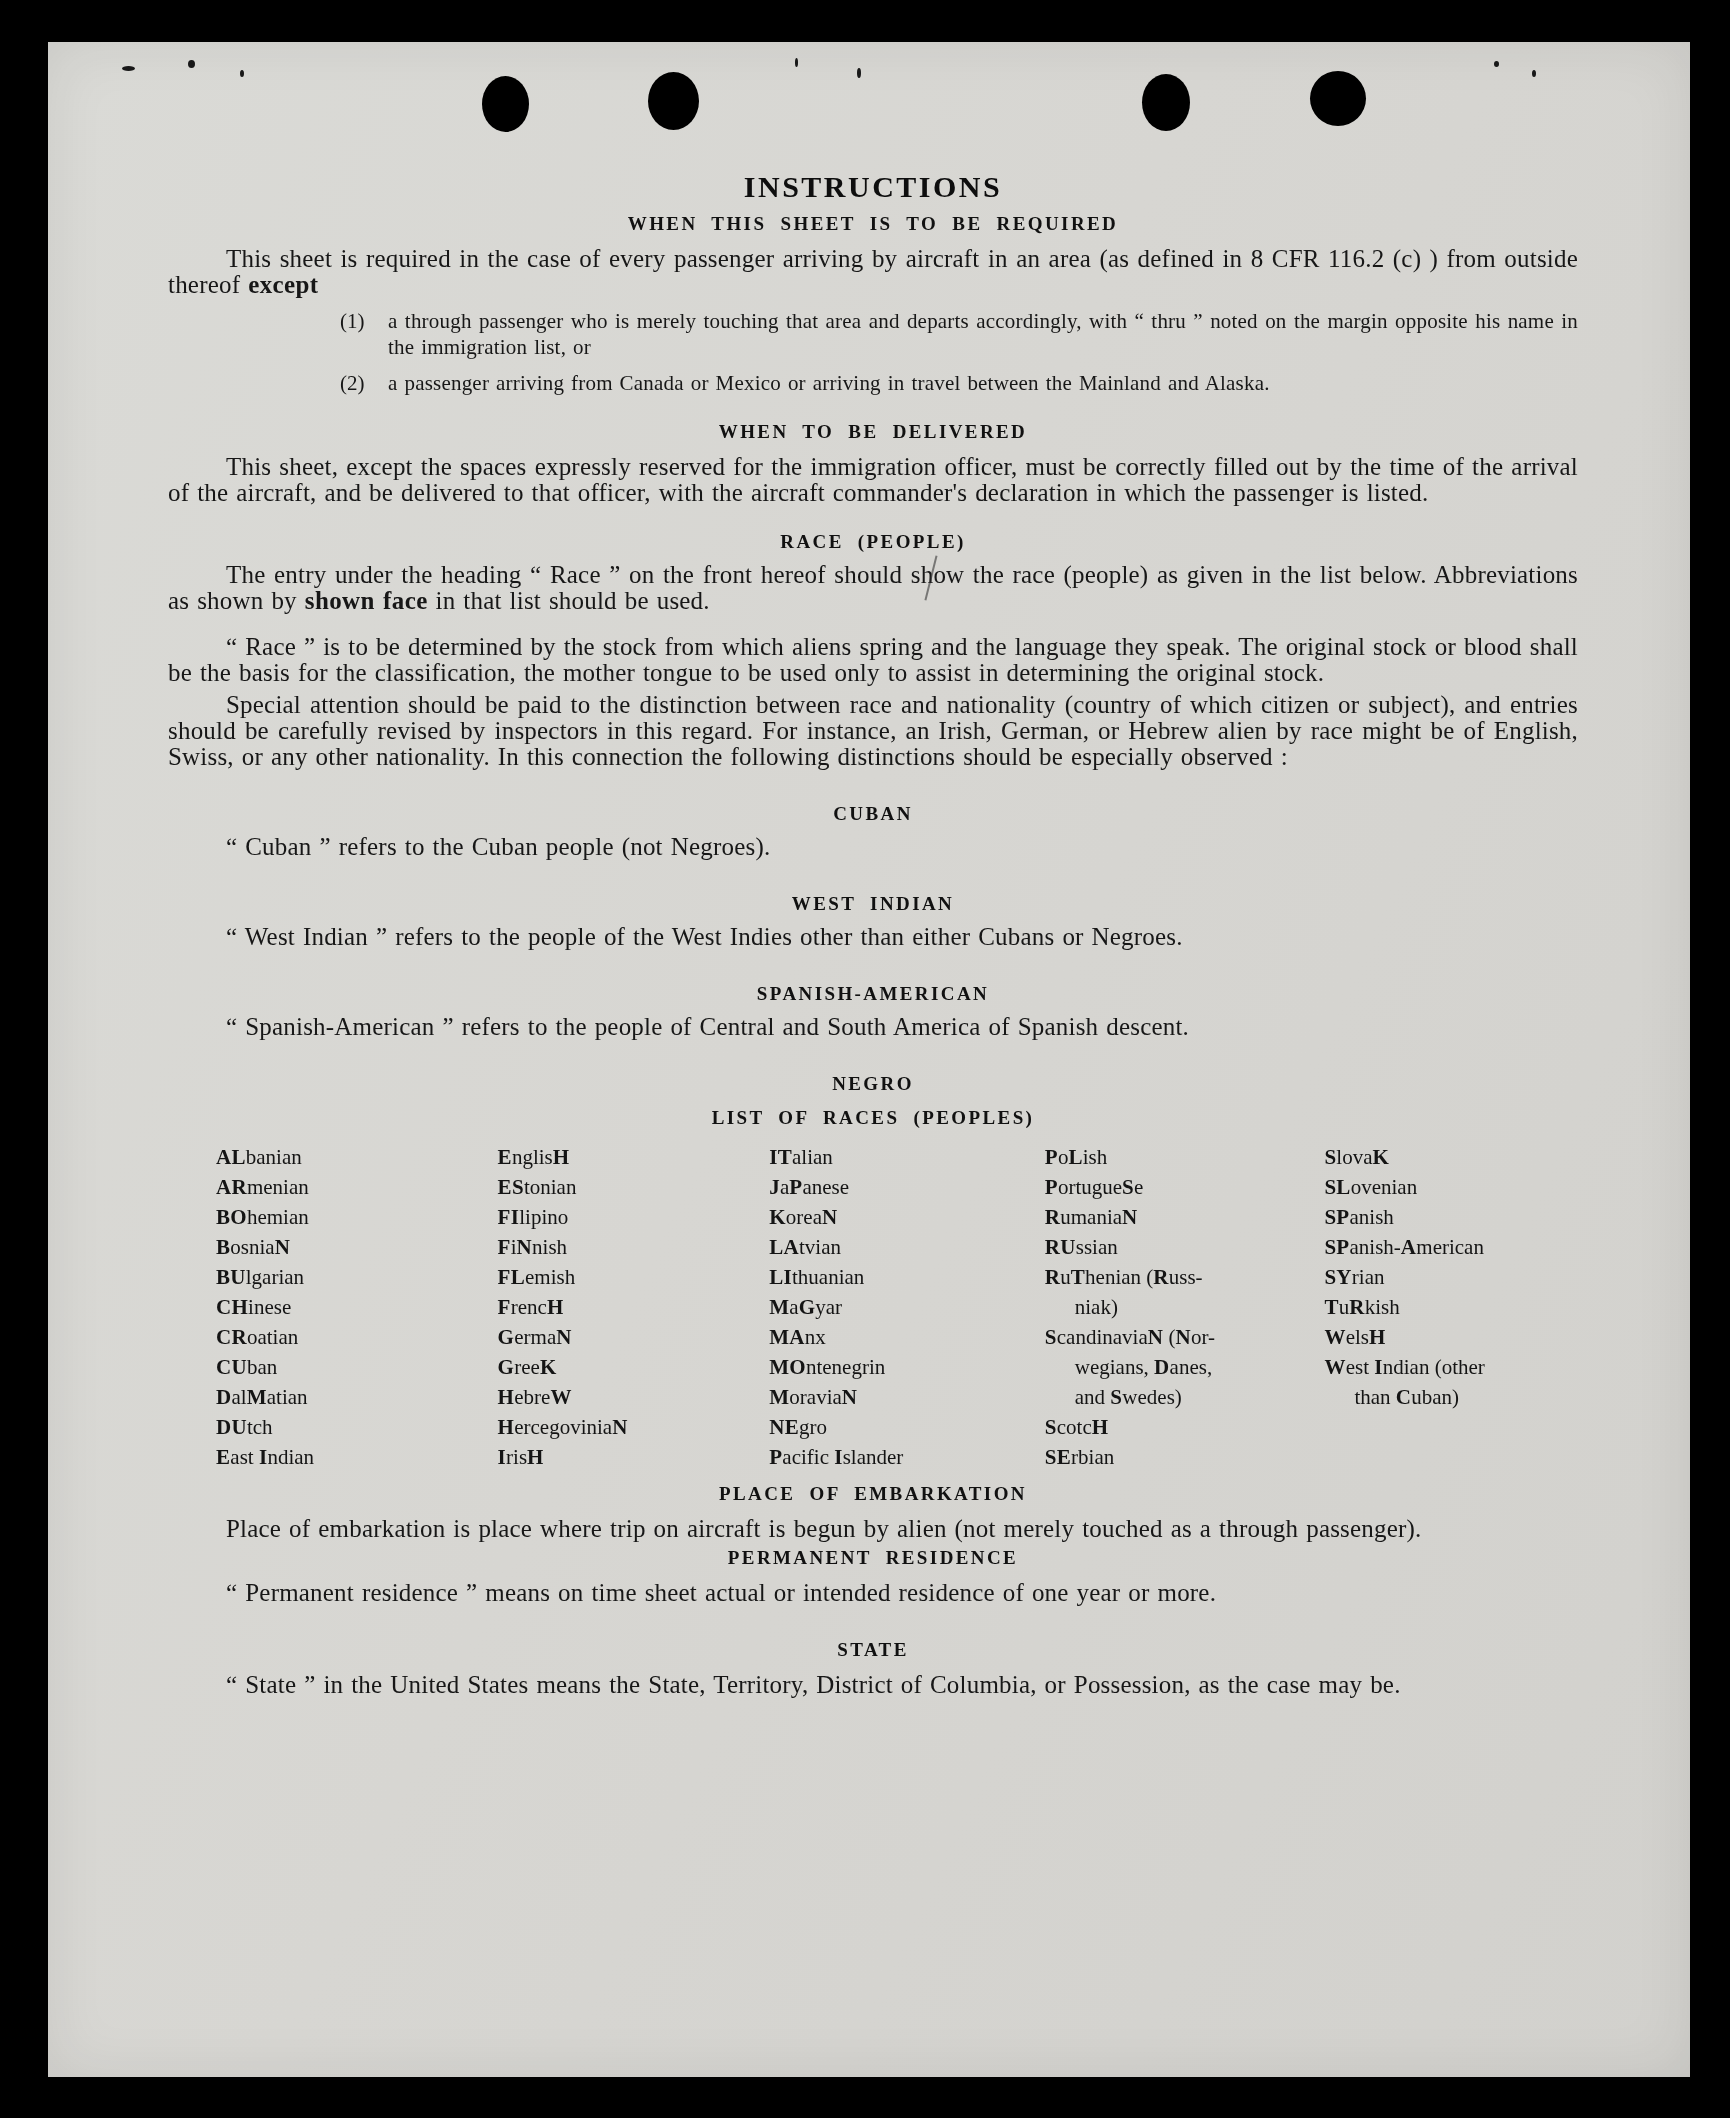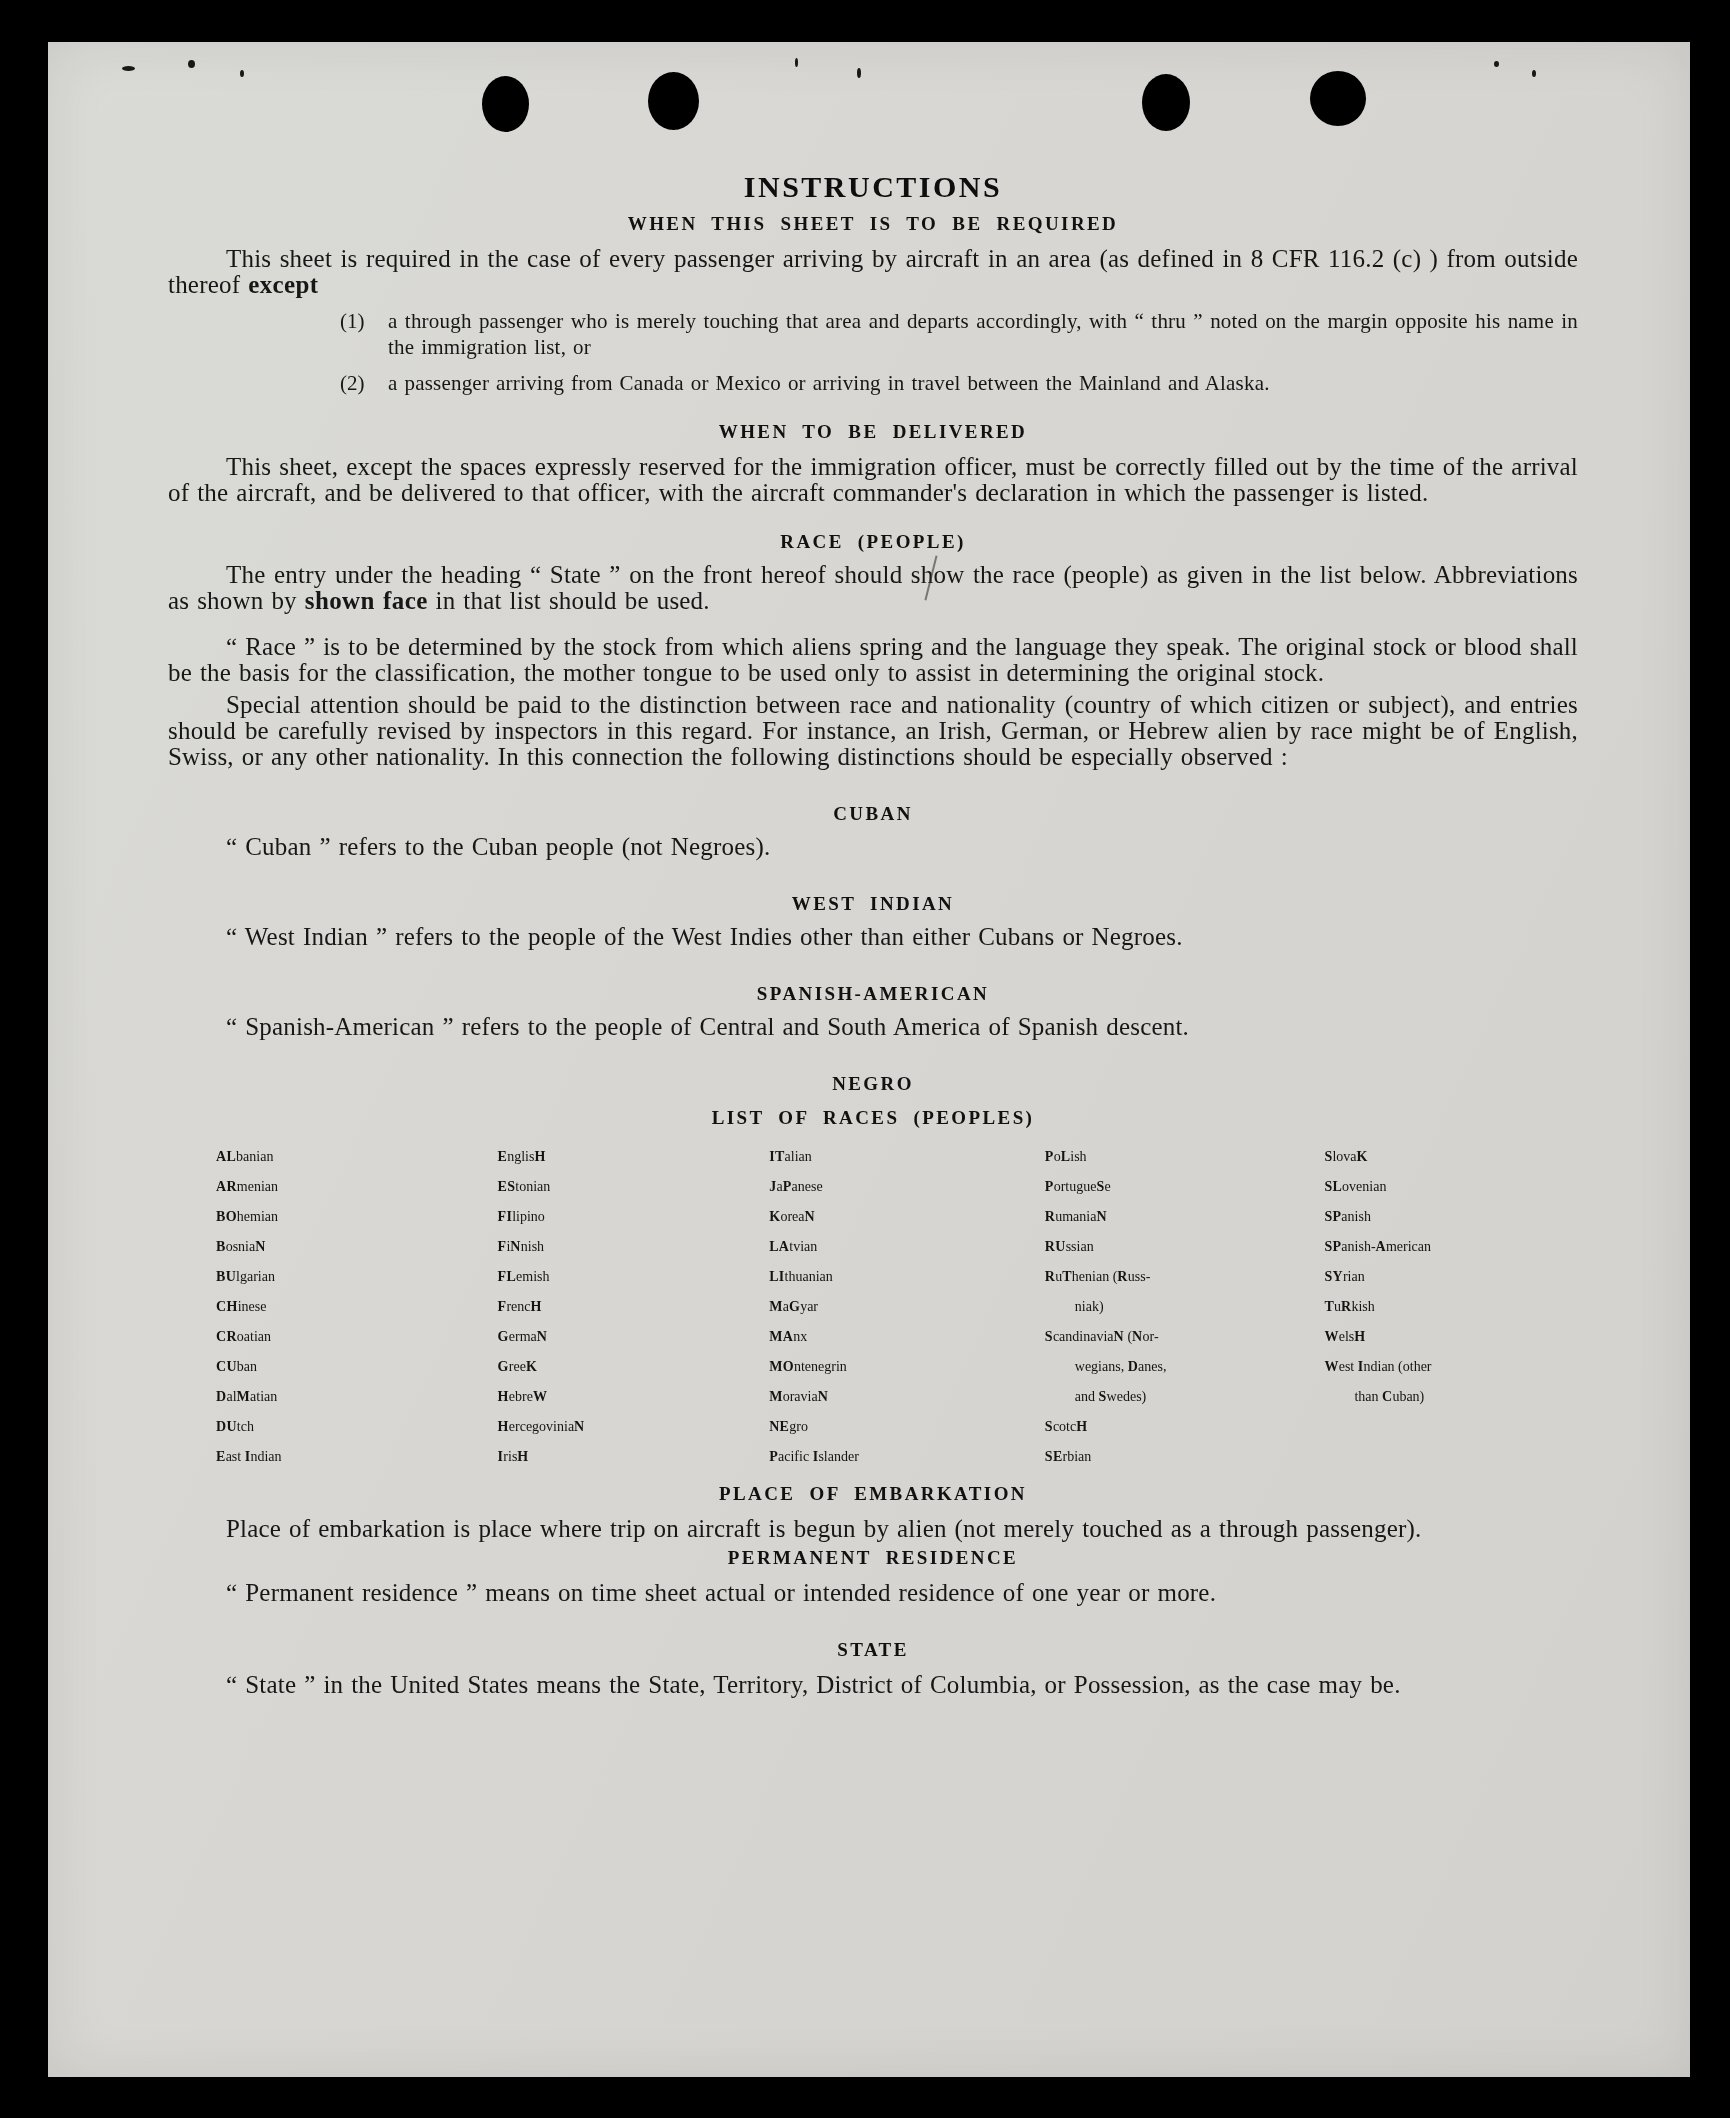--- a/index.html
+++ b/index.html
@@ -30,21 +30,21 @@
     font-size: 25px; line-height: 26px; color: #171717;
     text-align: justify; text-indent: 58px;
     letter-spacing: 0.2px; word-spacing: 1.5px;
   }
   .para b { letter-spacing: 0.4px; }
   .num-item { display: flex; margin-left: 172px; font-size: 21px; line-height: 26px; color: #171717; }
   .num-item .num { width: 48px; flex: 0 0 48px; }
   .num-item .itext { flex: 1; text-align: justify; letter-spacing: 0.2px; word-spacing: 1.5px; }
 
   .races-row { display: flex; margin-left: 48px; margin-top: 12px; }
-  .races-col { font-size: 14px; line-height: 30px; color: #141414; }
+  .races-col { font-size: 21px; line-height: 30px; color: #141414; }
   .races-col .race-line { white-space: nowrap; }
   .races-col .race-line.cont { padding-left: 30px; }
   .races-col b { letter-spacing: 0.3px; }
 
   
   .mt-s  { margin-top: 10px; }
   .mt-m  { margin-top: 8px; }
   .mt-l  { margin-top: 24px; }
   .mt-xl { margin-top: 32px; }
 </style>
@@ -64,21 +64,21 @@
   </div>
   <div class="num-item mt-s">
     <span class="num">(2)</span>
     <div class="itext">a passenger arriving from Canada or Mexico or arriving in travel between the Mainland and Alaska.</div>
   </div>
 
   <div class="heading mt-l">WHEN TO BE DELIVERED</div>
   <p class="para mt-s">This sheet, except the spaces expressly reserved for the immigration officer, must be correctly filled out by the time of the arrival of the aircraft, and be delivered to that officer, with the aircraft commander's declaration in which the passenger is listed.</p>
 
   <div class="heading mt-l">RACE (PEOPLE)</div>
-  <p class="para mt-m"><span>The entry under the heading “ State ” on the front hereof should show the race (people) as given in the list below.  Abbreviations as shown by </span><b>shown face</b><span> in that list should be used.</span></p>
+  <p class="para mt-m"><span>The entry under the heading “ Race ” on the front hereof should show the race (people) as given in the list below.  Abbreviations as shown by </span><b>shown face</b><span> in that list should be used.</span></p>
   <p class="para" style="margin-top:20px">“ Race ” is to be determined by the stock from which aliens spring and the language they speak.  The original stock or blood shall be the basis for the classification, the mother tongue to be used only to assist in determining the original stock.</p>
   <p class="para" style="margin-top:6px">Special attention should be paid to the distinction between race and nationality (country of which citizen or subject), and entries should be carefully revised by inspectors in this regard.  For instance, an Irish, German, or Hebrew alien by race might be of English, Swiss, or any other nationality.  In this connection the following distinctions should be especially observed :</p>
 
   <div class="heading mt-xl">CUBAN</div>
   <p class="para mt-m">“ Cuban ” refers to the Cuban people (not Negroes).</p>
 
   <div class="heading mt-xl">WEST INDIAN</div>
   <p class="para mt-m">“ West Indian ” refers to the people of the West Indies other than either Cubans or Negroes.</p>
 
   <div class="heading mt-xl">SPANISH-AMERICAN</div>

